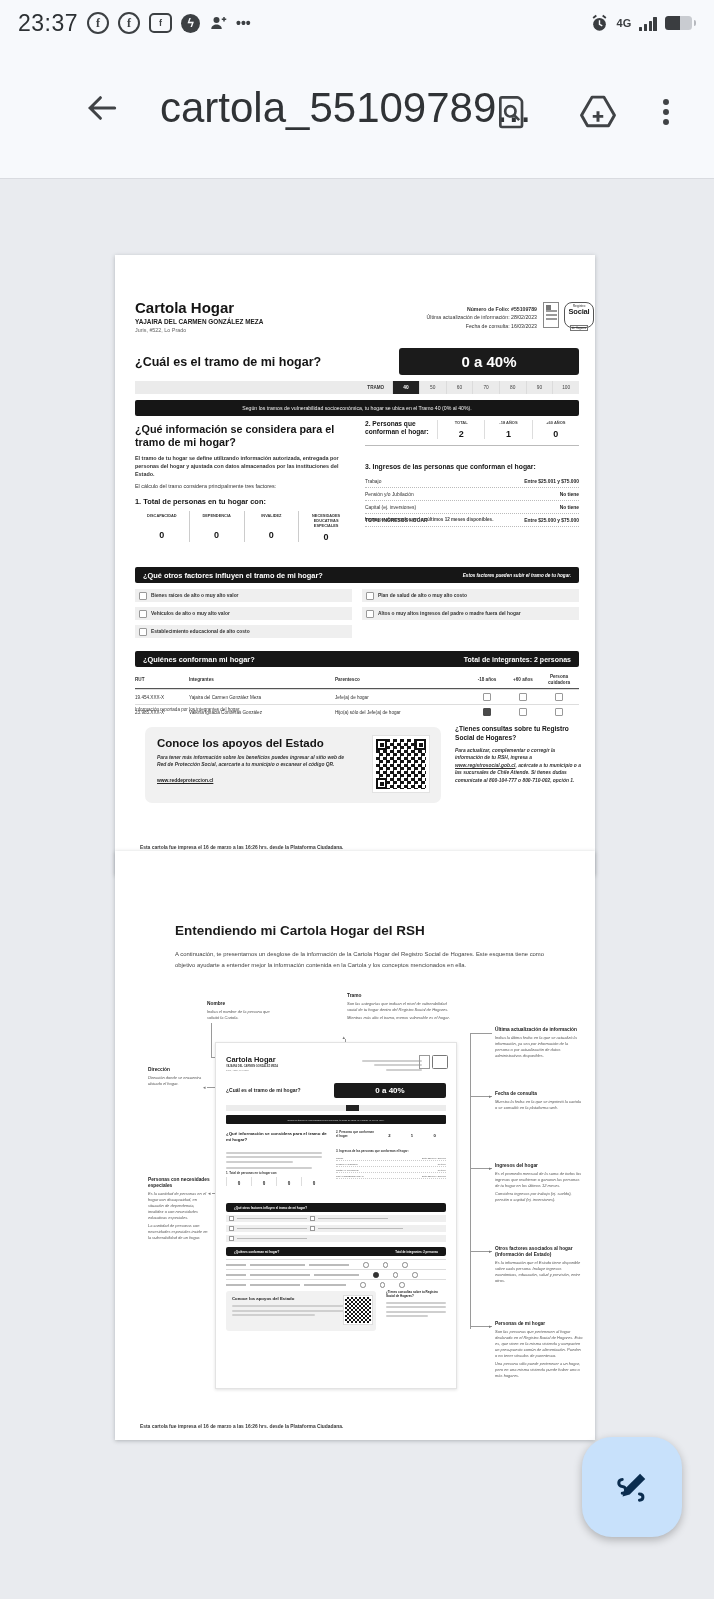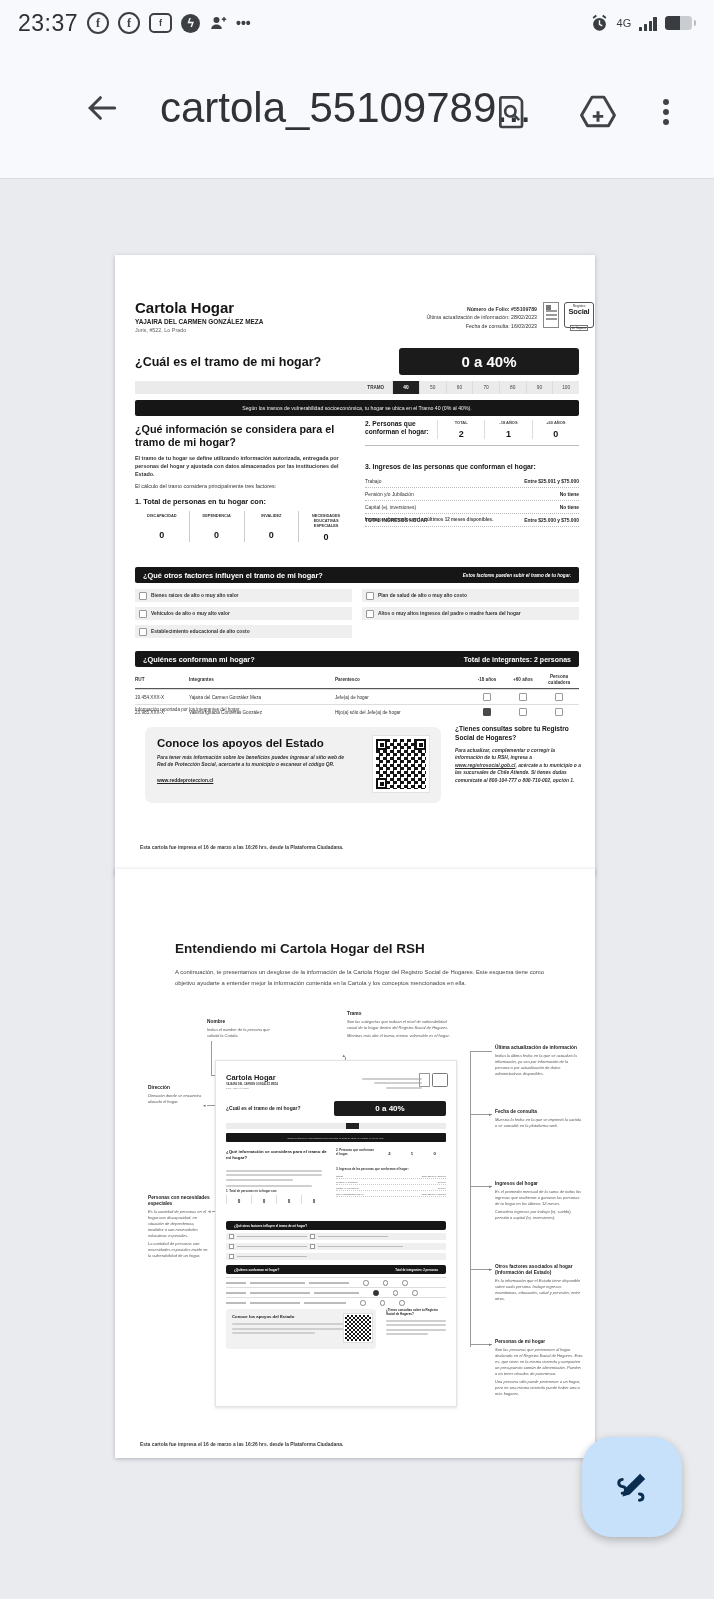--- a/index.html
+++ b/index.html
@@ -15,43 +15,43 @@
   .st-ic{margin-left:9px;display:flex;align-items:center;color:#3c4043;}
   #status-right{margin-left:auto;display:flex;align-items:center;gap:8px;}
   .circle-f{width:18px;height:18px;border:2px solid #3c4043;border-radius:50%;font-size:12px;font-weight:bold;display:flex;align-items:center;justify-content:center;font-family:"Liberation Serif",serif;}
   .bubble-f{width:19px;height:16px;border:2px solid #3c4043;border-radius:5px;font-size:9px;font-weight:bold;display:flex;align-items:center;justify-content:center;}
   .msgr{width:19px;height:19px;background:#3c4043;border-radius:50%;color:#f7f9fc;font-size:12px;font-weight:bold;display:flex;align-items:center;justify-content:center;}
   #sig-bars{display:flex;align-items:flex-end;gap:1.5px;height:15px;}
   #sig-bars i{display:block;width:3.2px;background:#3a3d40;border-radius:.5px;}
   #battery{width:27px;height:14px;border-radius:3.5px;background:#c9ccd1;position:relative;overflow:hidden;}
   #battery i{position:absolute;left:0;top:0;bottom:0;width:58%;background:#3a3d40;}
   #battery-nub{width:2.5px;height:6px;background:#b6b9be;border-radius:0 2px 2px 0;margin-left:-6px;}
-  #net-label{font-size:11px;font-weight:normal;color:#3a3d40;line-height:1;text-align:center;}
+  #net-label{font-size:11px;font-weight:bold;color:#3a3d40;line-height:1;text-align:center;}
 
   #app-bar{position:absolute;left:0;top:46px;width:714px;height:132px;}
   #back-button{position:absolute;left:72px;top:32px;width:60px;height:60px;display:flex;align-items:center;justify-content:center;color:#404346;}
   #doc-title{position:absolute;left:160px;top:38px;width:380px;font-size:42px;color:#303336;white-space:nowrap;overflow:hidden;}
   .bar-btn{position:absolute;top:40px;width:52px;height:52px;display:flex;align-items:center;justify-content:center;}
   #chrome-divider{position:absolute;left:0;top:178px;width:714px;height:1px;background:#d9dbe0;}
 
   
   #content{position:absolute;left:0;top:179px;width:714px;height:1420px;background:#e9ebef;}
   .sheet{position:absolute;left:115px;width:480px;background:#ffffff;box-shadow:0 1px 4px rgba(60,64,67,.32);}
   #page1{top:76px;height:620px;}
-  #page2{top:690px;height:589px;}
+  #page2{top:672px;height:589px;}
 
   
   #p1-title{left:20px;top:44px;font-size:15px;font-weight:bold;color:#141414;}
   #p1-name{left:20px;top:63px;font-size:6.4px;font-weight:bold;color:#222;}
   #p1-addr{left:20px;top:72px;font-size:5.4px;color:#666;}
   #p1-meta{right:58px;top:50px;text-align:right;font-size:5.2px;color:#333;line-height:1.6;}
   #logo-gov{left:428px;top:47px;width:16px;height:26px;border:1px solid #888;box-sizing:border-box;padding:1.5px;}
   #logo-gov i{display:block;height:2.5px;background:#999;margin-bottom:1.5px;}
   #logo-gov b{display:block;width:5px;height:5px;background:#777;}
-  #logo-social{left:449px;top:47px;width:30px;height:26px;border:1px solid #555;border-radius:3px;box-sizing:border-box;text-align:center;line-height:1;padding-top:2px;}
+  #logo-social{left:449px;top:47px;width:30px;height:26px;border:1px solid #555;border-radius:8px;box-sizing:border-box;text-align:center;line-height:1;padding-top:2px;}
   #logo-social .l1{font-size:3.4px;color:#333;}
   #logo-social .l2{font-size:7.5px;font-weight:bold;color:#222;letter-spacing:-.2px;}
   #logo-social .l3{font-size:2.8px;color:#333;border:.5px solid #777;display:inline-block;padding:.5px 1px;margin-top:.5px;}
 
   #p1-tramo-q{left:20px;top:100px;font-size:12.5px;font-weight:bold;color:#141414;}
   #p1-tramo-box{left:284px;top:93px;width:180px;height:27px;background:#1b1b1b;border-radius:3px;color:#fff;font-size:15px;font-weight:bold;display:flex;align-items:center;justify-content:center;}
   #p1-scale{left:20px;top:126px;width:444px;height:13px;background:#ebebeb;display:flex;align-items:stretch;}
   #p1-scale .sp{flex:1;}
   #p1-scale .lab{font-size:4.6px;font-weight:bold;color:#333;align-self:center;margin-right:8px;}
   #p1-scale .cell{width:25.7px;font-size:4.8px;color:#444;display:flex;align-items:center;justify-content:center;border-left:1px solid #dcdcdc;}

